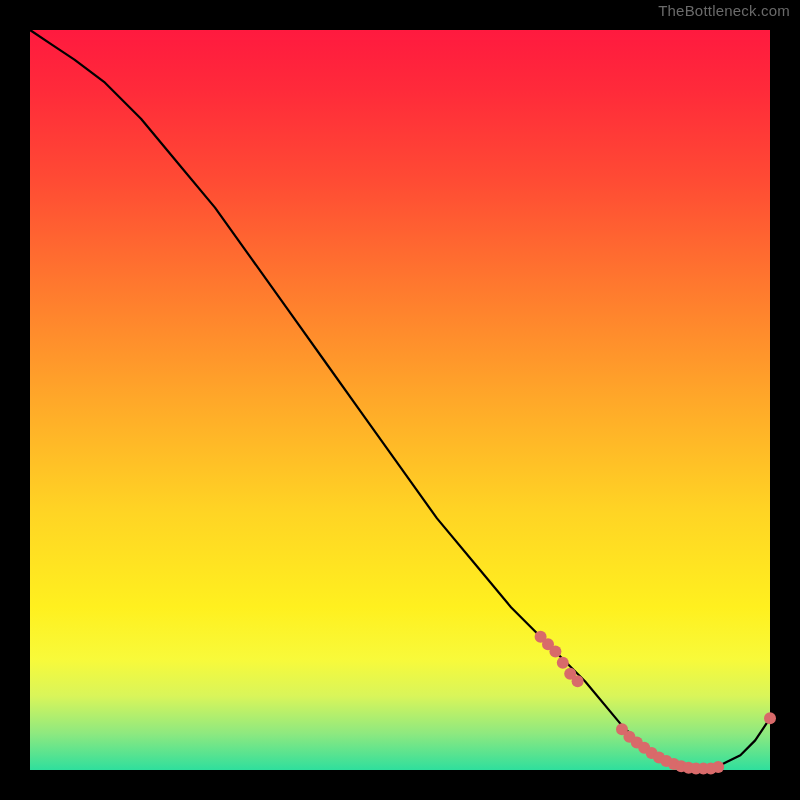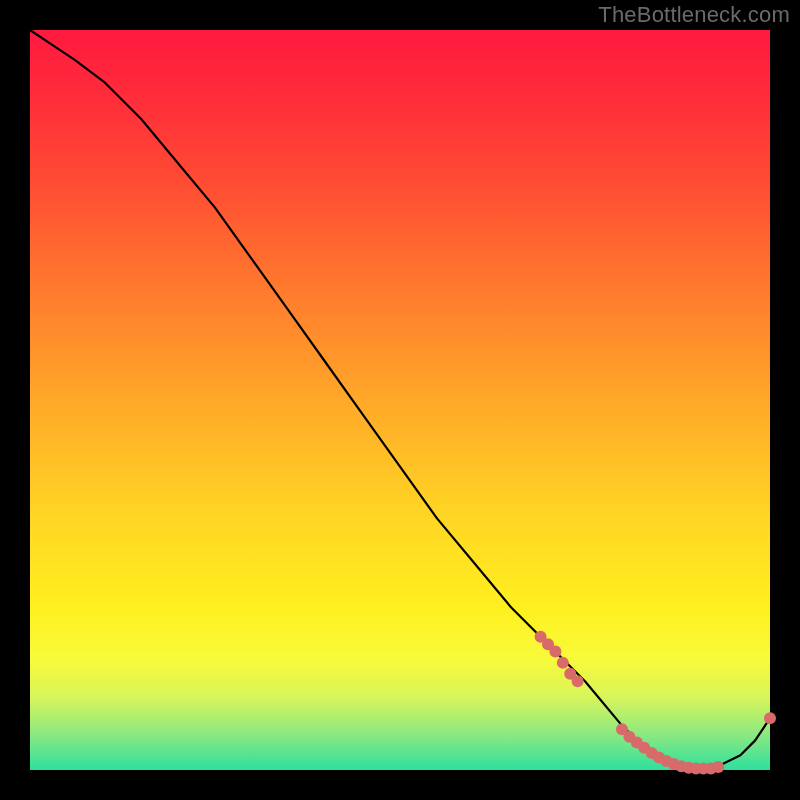--- a/index.html
+++ b/index.html
@@ -14,21 +14,21 @@
   .wrap {
     position: relative;
     width: 800px;
     height: 800px;
   }
   .watermark {
     position: absolute;
     top: 2px;
     right: 10px;
     color: #6a6a6a;
-    font-size: 22px;
+    font-size: 15px;
     font-weight: 500;
     letter-spacing: 0.2px;
     z-index: 5;
     user-select: none;
   }
   .plot {
     position: absolute;
     left: 30px;
     top: 30px;
     width: 740px;

